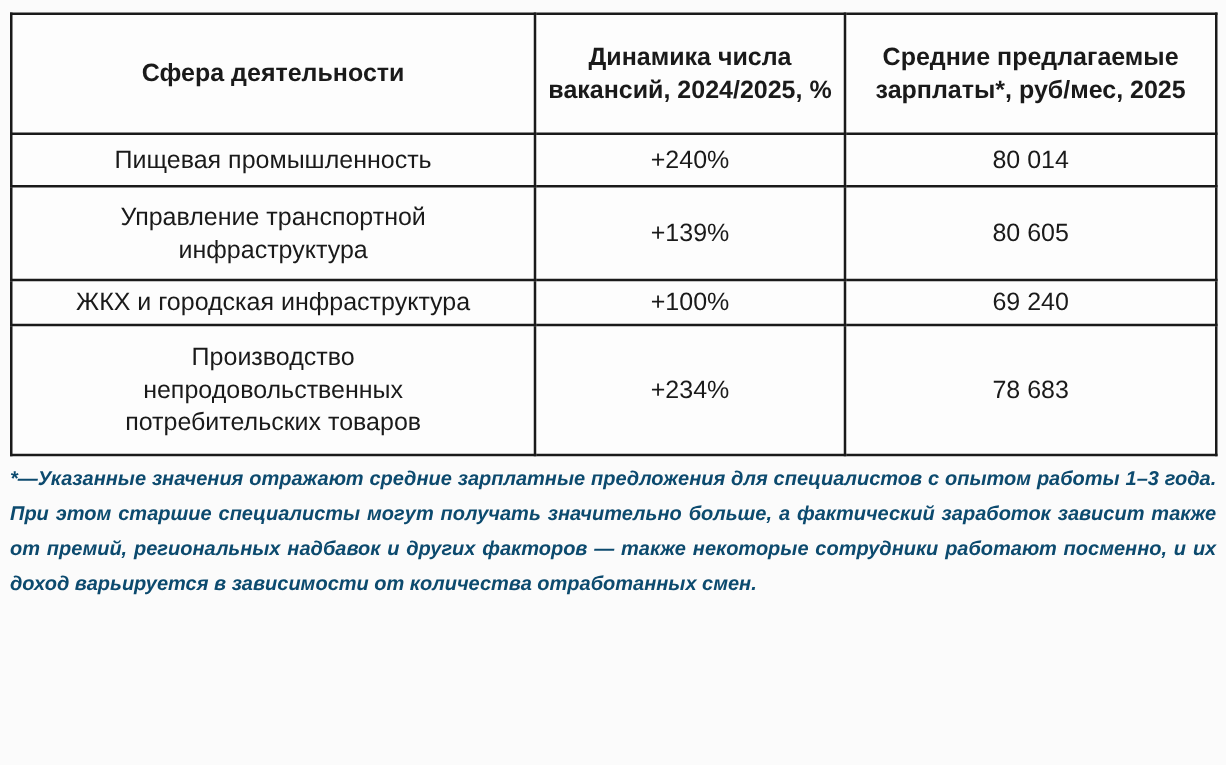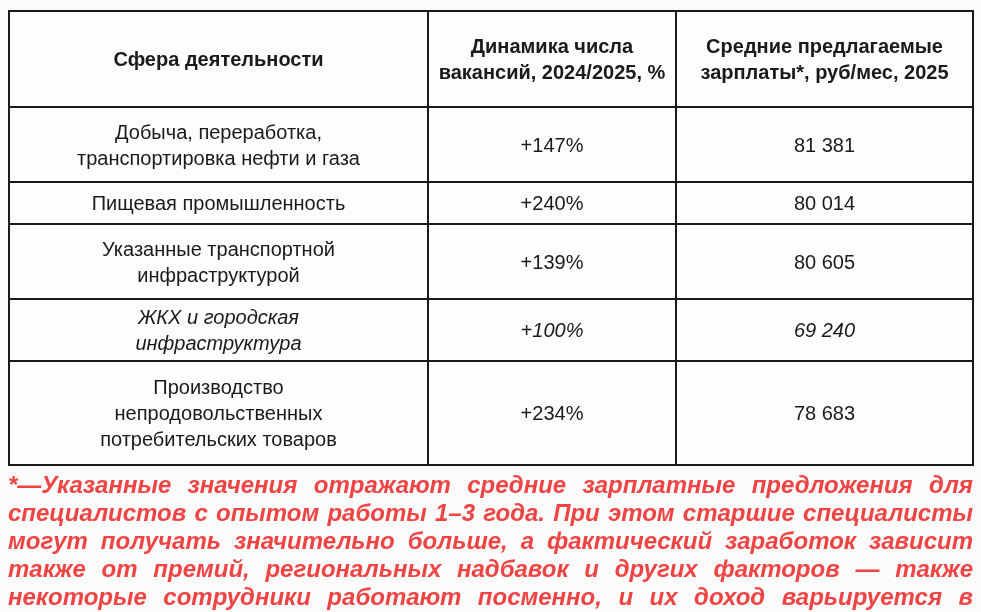--- a/index.html
+++ b/index.html
@@ -38,38 +38,38 @@
   table.salary-table td {
     font-weight: normal;
   }
   col.col-sphere  { width: 419px; }
   col.col-dyn     { width: 248px; }
   col.col-salary  { width: 297px; }
   tr.row-header   { height: 96px; }
   tr.row-1 { height: 75px; }
   tr.row-2 { height: 42px; }
   tr.row-3 { height: 75px; }
-  tr.row-4 { height: 32px; font-style: italic; }
+  tr.row-4 { height: 32px; }
   tr.row-5 { height: 104px; margin-top: 28px; }
   .sphere-inner {
     max-width: 330px;
     margin: 0 auto;
   }
   .hdr-inner {
     margin: 0 auto;
   }
   .footnote {
     margin: 5px 8px 12px 8px;
-    font-size: 24px;
+    font-size: 16px;
     line-height: 28px;
     font-weight: bold;
     font-style: italic;
     text-align: justify;
     text-align-last: left;
-    color: #ef4444;
+    color: #0c4a6e;
   }
 </style>
 </head>
 <body>
 
 <div class="table-wrap">
   <table class="salary-table">
     <colgroup>
       <col class="col-sphere">
       <col class="col-dyn">
@@ -81,39 +81,32 @@
           <div class="hdr-inner">Сфера деятельности</div>
         </th>
         <th>
           <div class="hdr-inner">Динамика числа вакансий, 2024/2025, %</div>
         </th>
         <th>
           <div class="hdr-inner">Средние предлагаемые зарплаты*, руб/мес, 2025</div>
         </th>
       </tr>
 
-      <tr class="row-1">
-        <td>
-          <div class="sphere-inner">Добыча, переработка, транспортировка нефти и газа</div>
-        </td>
-        <td>+147%</td>
-        <td>81 381</td>
-      </tr>
 
       <tr class="row-2">
         <td>
           <div class="sphere-inner">Пищевая промышленность</div>
         </td>
         <td>+240%</td>
         <td>80 014</td>
       </tr>
 
       <tr class="row-3">
         <td>
-          <div class="sphere-inner">Указанные транспортной инфраструктурой</div>
+          <div class="sphere-inner">Управление транспортной инфраструктура</div>
         </td>
         <td>+139%</td>
         <td>80 605</td>
       </tr>
 
       <tr class="row-4">
         <td>
           <div class="sphere-inner">ЖКХ и городская инфраструктура</div>
         </td>
         <td>+100%</td>

